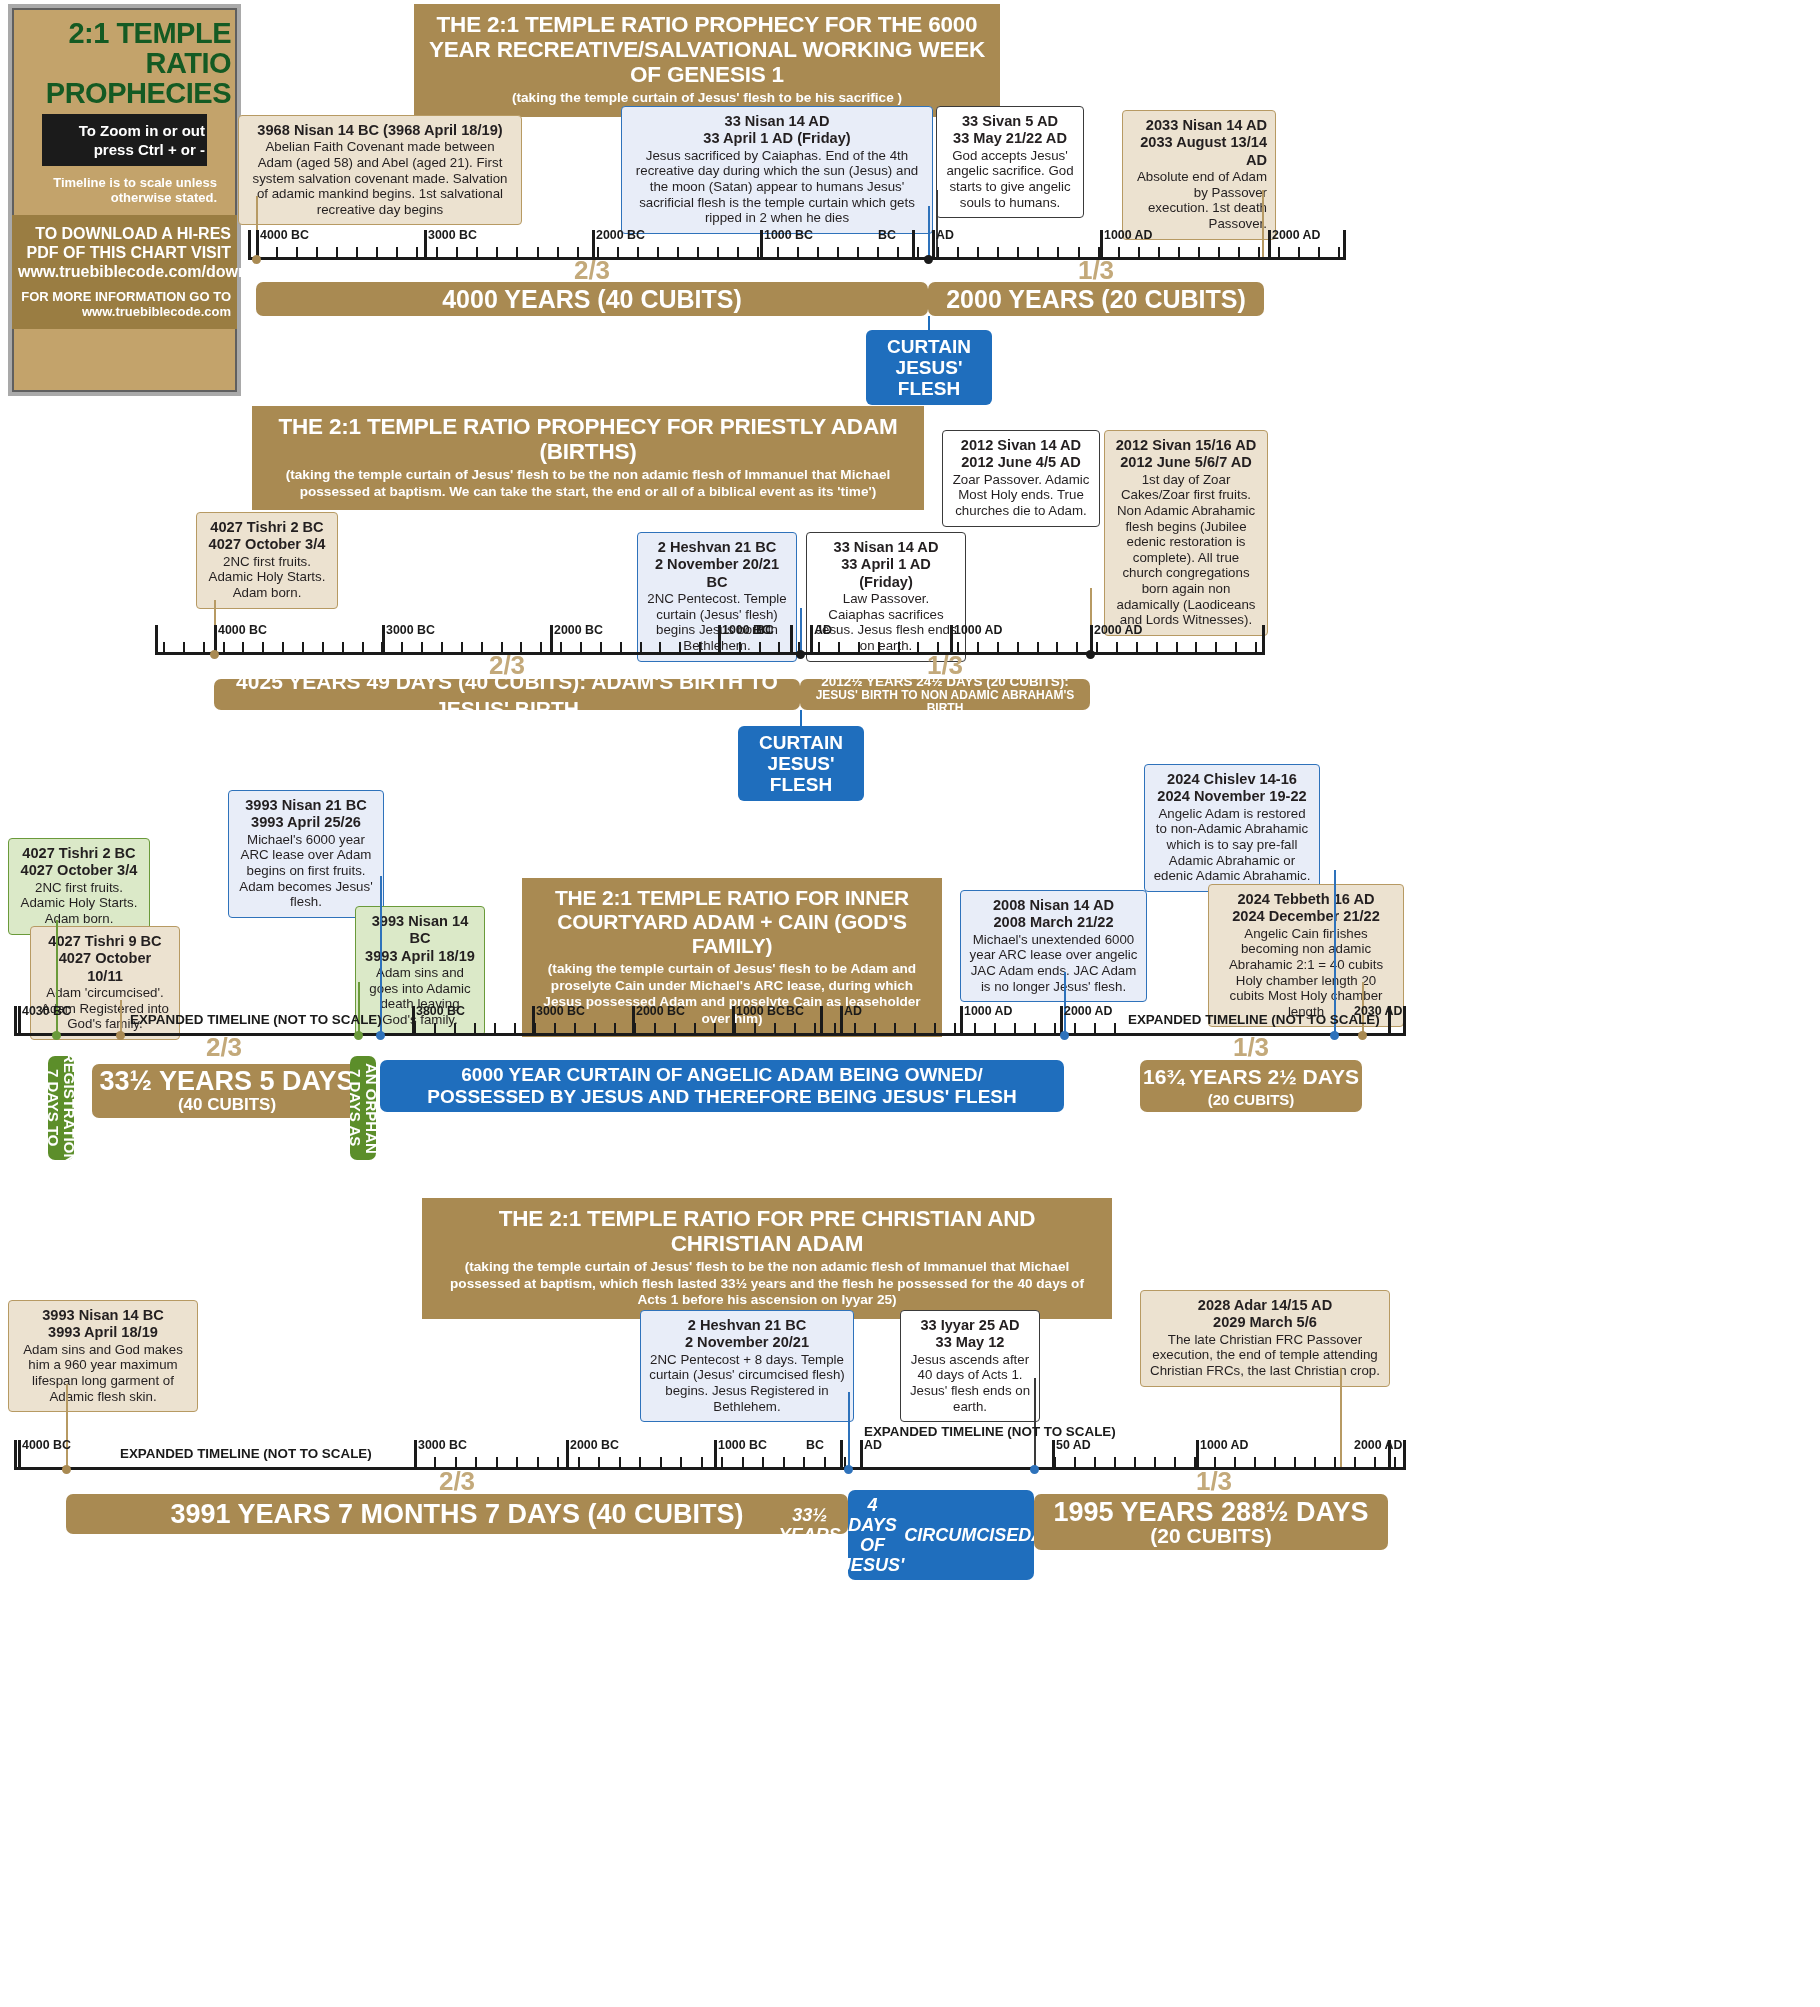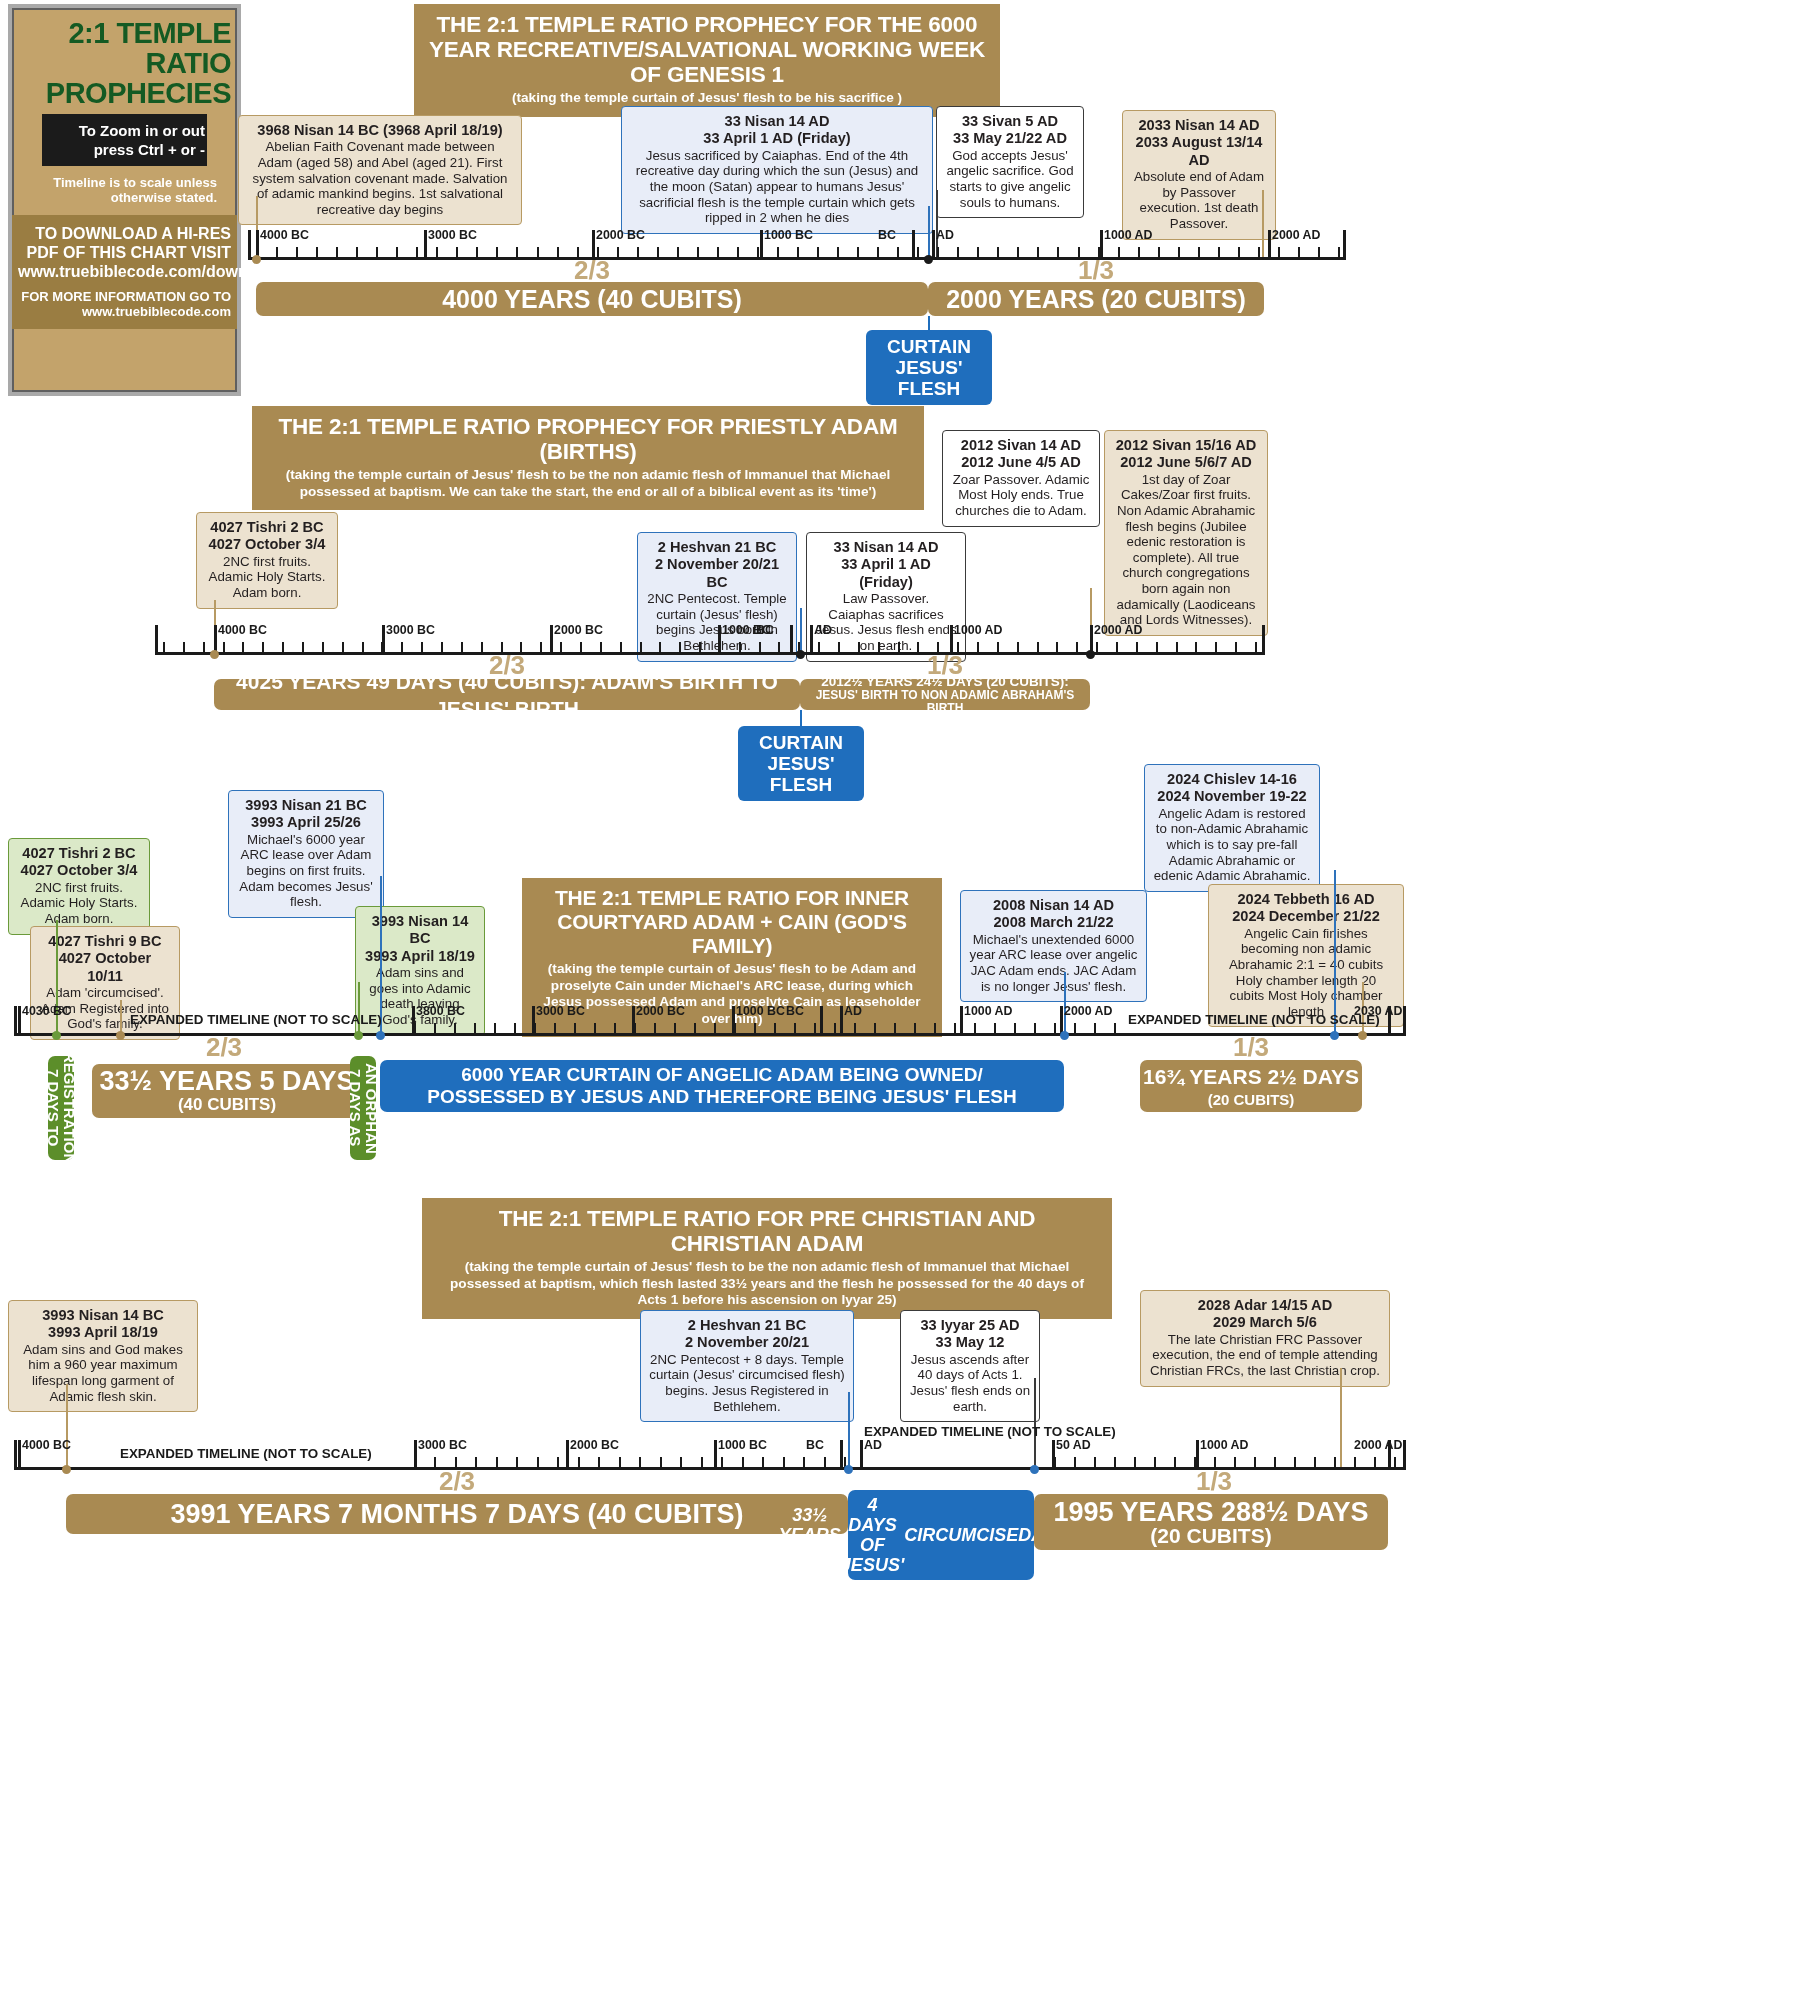--- a/index.html
+++ b/index.html
@@ -80,21 +80,21 @@
 <div class="abs co blue" style="left:621px;top:106px;width:312px;">
   <span class="d">33 Nisan 14 AD</span>
   <span class="d">33 April 1 AD (Friday)</span>
   <span>Jesus sacrificed by Caiaphas. End of the 4th recreative day during which the sun (Jesus) and the moon (Satan) appear to humans Jesus' sacrificial flesh is the temple curtain which gets ripped in 2 when he dies</span>
 </div>
 <div class="abs co white" style="left:936px;top:106px;width:148px;">
   <span class="d">33 Sivan 5 AD</span>
   <span class="d">33 May 21/22 AD</span>
   <span>God accepts Jesus' angelic sacrifice. God starts to give angelic souls to humans.</span>
 </div>
-<div class="abs co tan" style="left:1122px;top:110px;width:154px;">
+<div class="abs co tan" style="left:1122px;top:110px;width:154px;text-align:right;">
   <span class="d">2033 Nisan 14 AD</span>
   <span class="d">2033 August 13/14 AD</span>
   <span>Absolute end of Adam by Passover execution. 1st death Passover.</span>
 </div>
 
 <div class="abs leadline" style="left:256px;top:196px;height:62px;background:#b79a63;"></div>
 <div class="abs leadline" style="left:928px;top:206px;height:52px;background:#2e72bb;"></div>
 <div class="abs leadline" style="left:936px;top:190px;height:68px;background:#3a3a3a;"></div>
 <div class="abs leadline" style="left:1262px;top:190px;height:68px;background:#b79a63;"></div>
 

